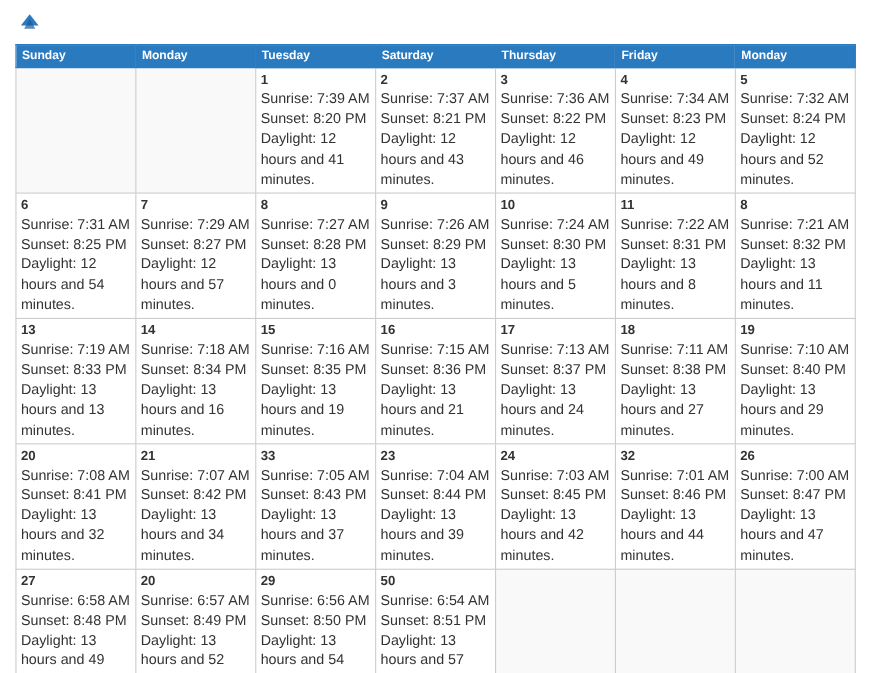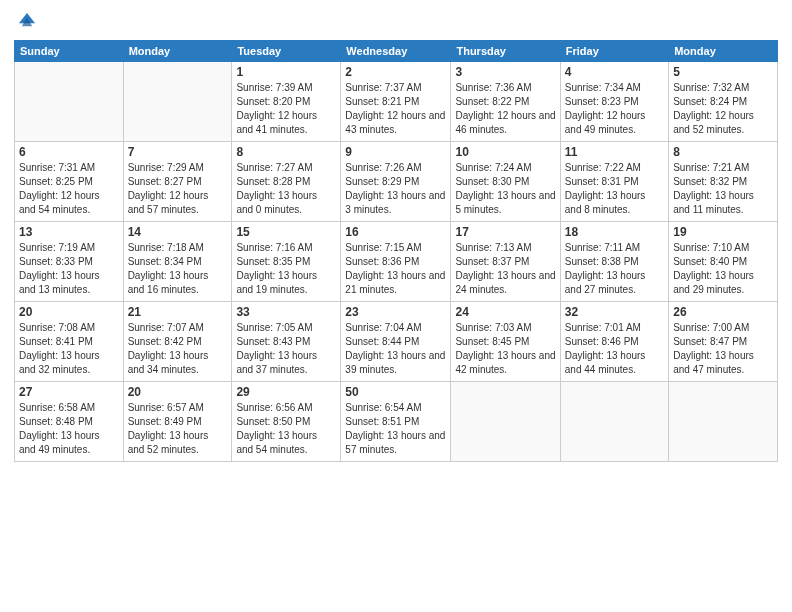--- a/index.html
+++ b/index.html
@@ -83,21 +83,21 @@
       height: 80px;
     }
     .day-num {
       font-size: 12px;
       font-weight: bold;
       display: block;
       margin-bottom: 2px;
     }
     .empty { background: #f9f9f9; }
     .cell-text {
-      font-size: 10px;
+      font-size: 13px;
       line-height: 1.4;
       color: #333;
     }
   </style>
 </head>
 <body>
 
 <div class="page">
   <div class="header">
     <div class="logo">
@@ -115,21 +115,21 @@
       <div class="location"></div>
     </div>
   </div>
 
   <table class="calendar">
     <thead>
       <tr>
       <th>Sunday</th>
           <th>Monday</th>
           <th>Tuesday</th>
-          <th>Wednesday</th>
+          <th>Saturday</th>
           <th>Thursday</th>
           <th>Friday</th>
           <th>Monday</th>
         </tr>
     </thead>
     <tbody id="calendar-body">
     <tr>
           <td class="empty"></td>
           <td class="empty"></td>
           <td>

